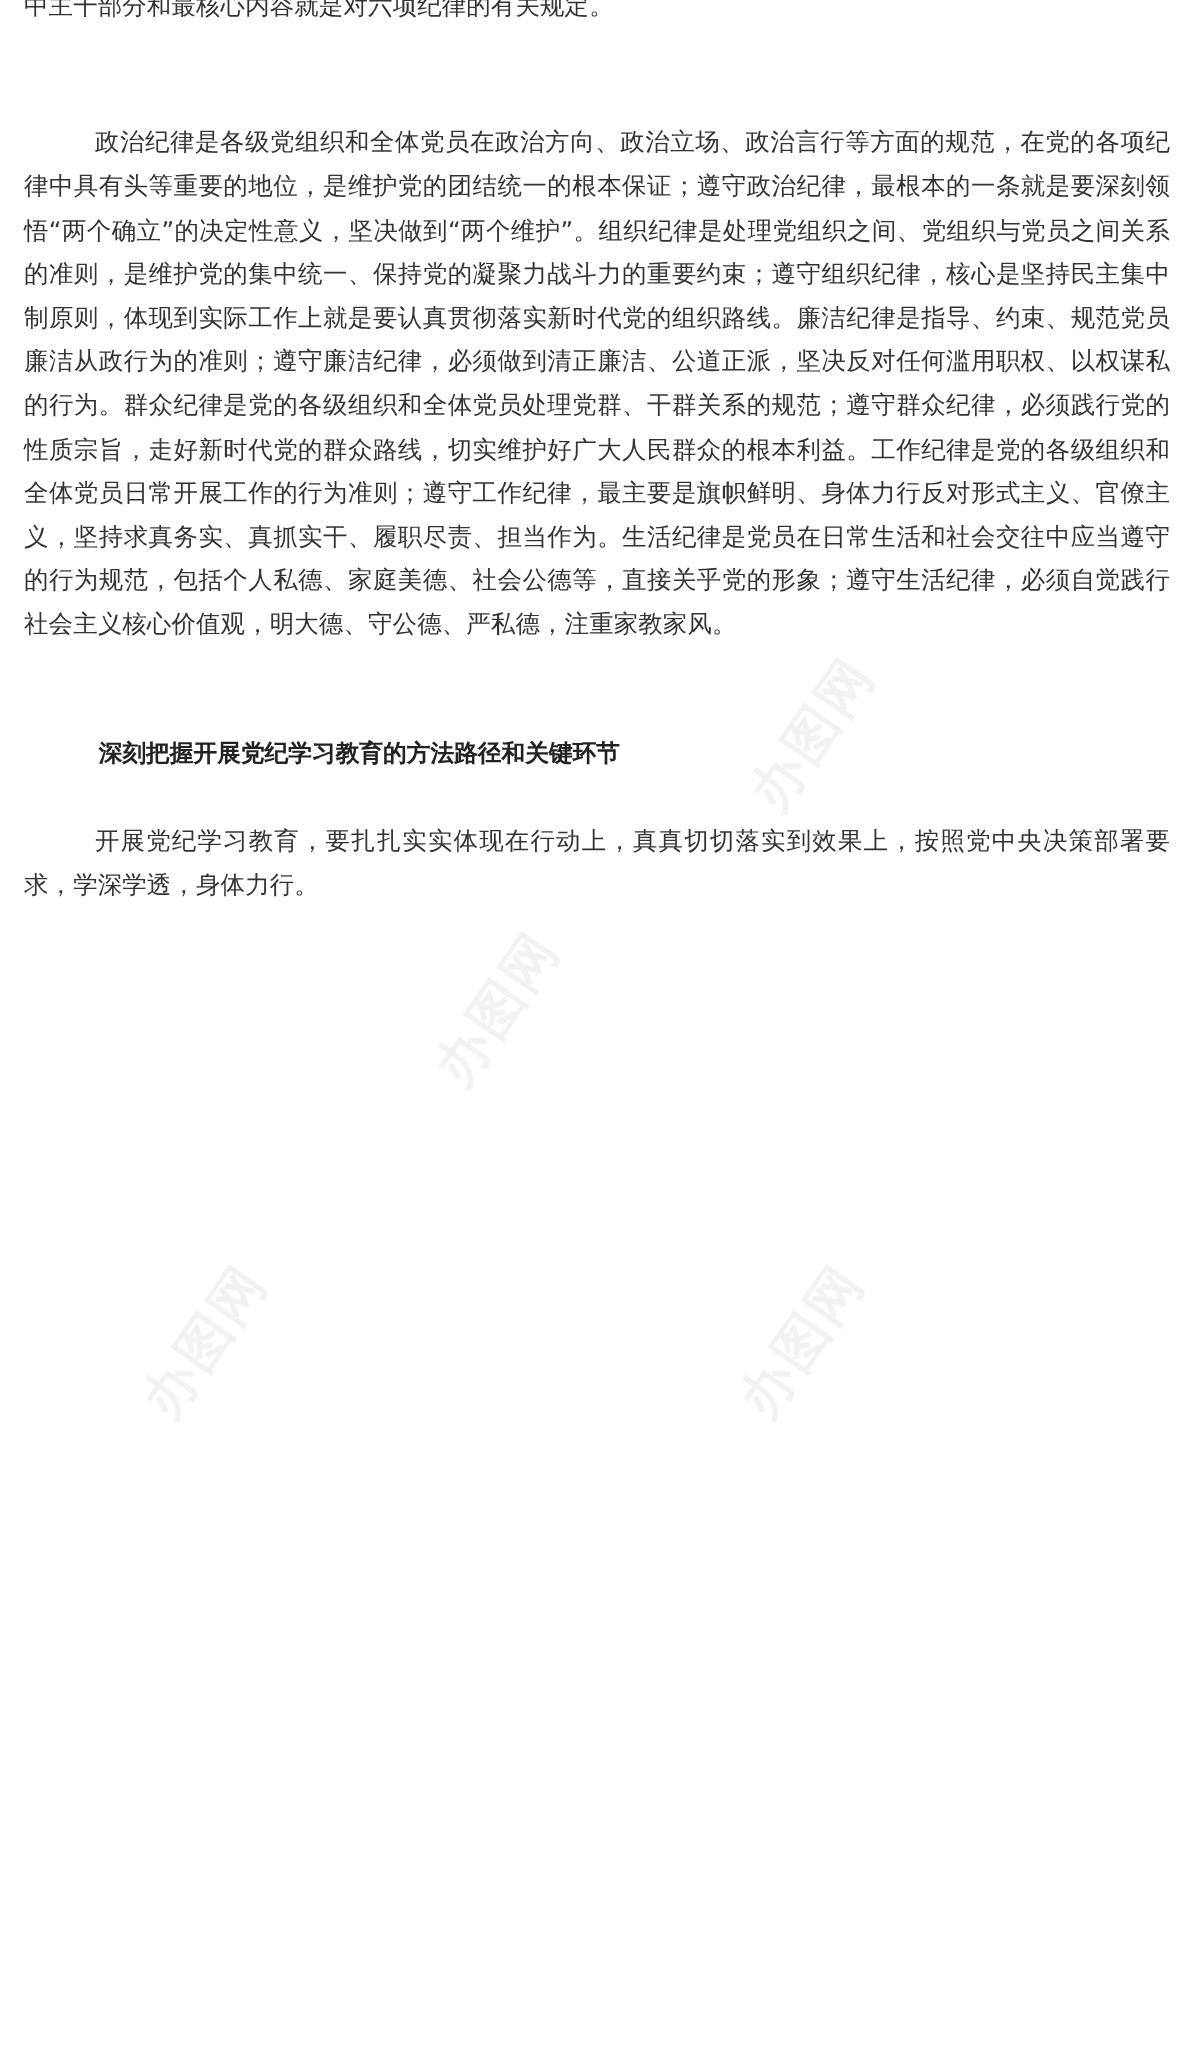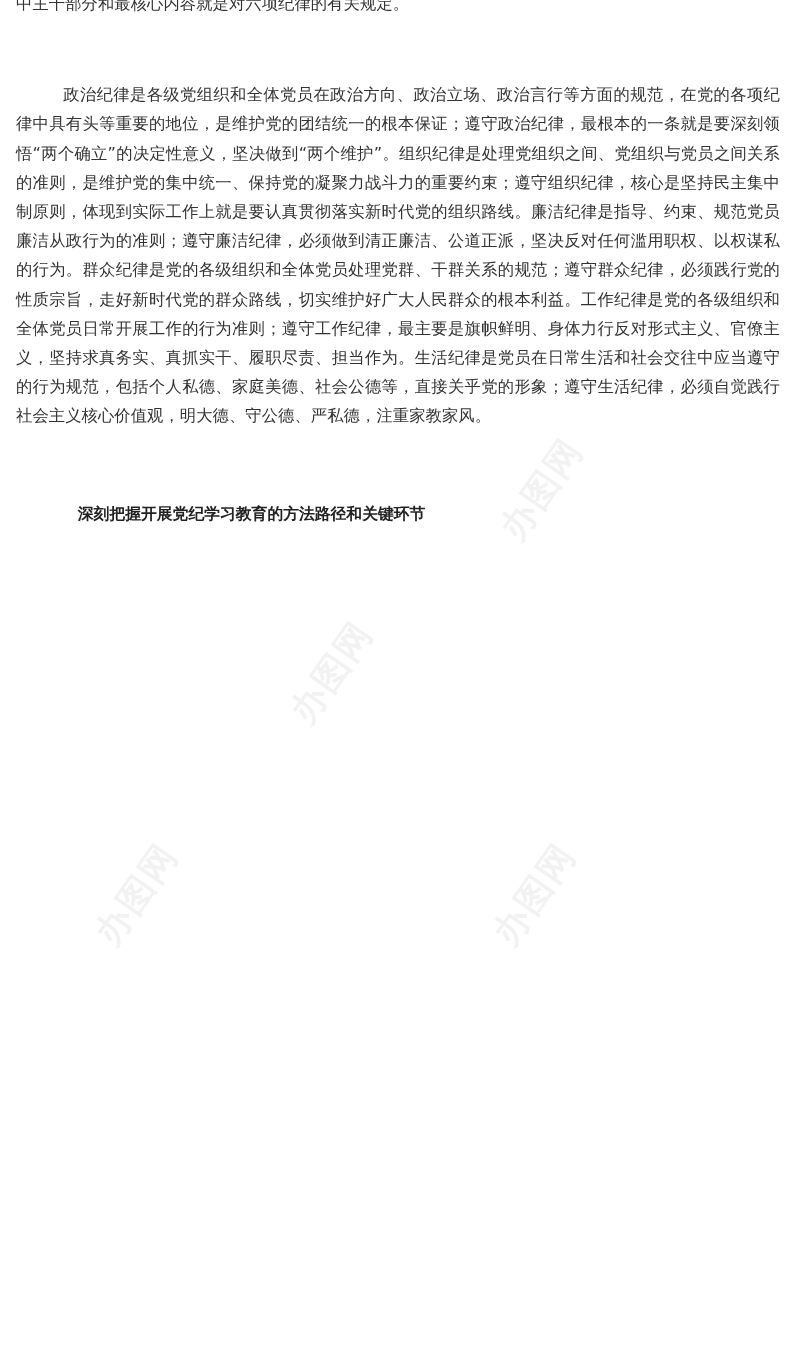--- a/index.html
+++ b/index.html
@@ -27,21 +27,21 @@
       line-height: 29.2px;
       text-indent: 2.9em;
       text-align: justify;
       text-justify: inter-character;
       letter-spacing: 0.1px;
     }
     .para.no-indent {
       text-indent: 0;
     }
     .heading {
-      margin: 16px;
+      margin: 4px;
       font-size: 15.8px;
       line-height: 29px;
       font-weight: bold;
       text-indent: 2.9em;
       color: #222222;
     }
     .gap-lg { height: 62px; }
     .gap-md { height: 26px; }
     .watermark {
       position: absolute;
@@ -63,20 +63,21 @@
   <div class="gap-lg"></div>
 
   <p class="para">政治纪律是各级党组织和全体党员在政治方向、政治立场、政治言行等方面的规范，在党的各项纪律中具有头等重要的地位，是维护党的团结统一的根本保证；遵守政治纪律，最根本的一条就是要深刻领悟“两个确立”的决定性意义，坚决做到“两个维护”。组织纪律是处理党组织之间、党组织与党员之间关系的准则，是维护党的集中统一、保持党的凝聚力战斗力的重要约束；遵守组织纪律，核心是坚持民主集中制原则，体现到实际工作上就是要认真贯彻落实新时代党的组织路线。廉洁纪律是指导、约束、规范党员廉洁从政行为的准则；遵守廉洁纪律，必须做到清正廉洁、公道正派，坚决反对任何滥用职权、以权谋私的行为。群众纪律是党的各级组织和全体党员处理党群、干群关系的规范；遵守群众纪律，必须践行党的性质宗旨，走好新时代党的群众路线，切实维护好广大人民群众的根本利益。工作纪律是党的各级组织和全体党员日常开展工作的行为准则；遵守工作纪律，最主要是旗帜鲜明、身体力行反对形式主义、官僚主义，坚持求真务实、真抓实干、履职尽责、担当作为。生活纪律是党员在日常生活和社会交往中应当遵守的行为规范，包括个人私德、家庭美德、社会公德等，直接关乎党的形象；遵守生活纪律，必须自觉践行社会主义核心价值观，明大德、守公德、严私德，注重家教家风。</p>
   <div class="gap-md"></div>
 
   <div class="gap-md"></div>
 
   <h3 class="heading">深刻把握开展党纪学习教育的方法路径和关键环节</h3>
   <div class="gap-md"></div>
 
+  <p class="para">开展党纪学习教育，要扎扎实实体现在行动上，真真切切落实到效果上，按照党中央决策部署要求，学深学透，身体力行。</p>
   <div class="gap-md"></div>
 
   <div class="gap-md"></div>
 
   <div class="gap-md"></div>
 
   <div class="gap-md"></div>
 
 </div>
 

